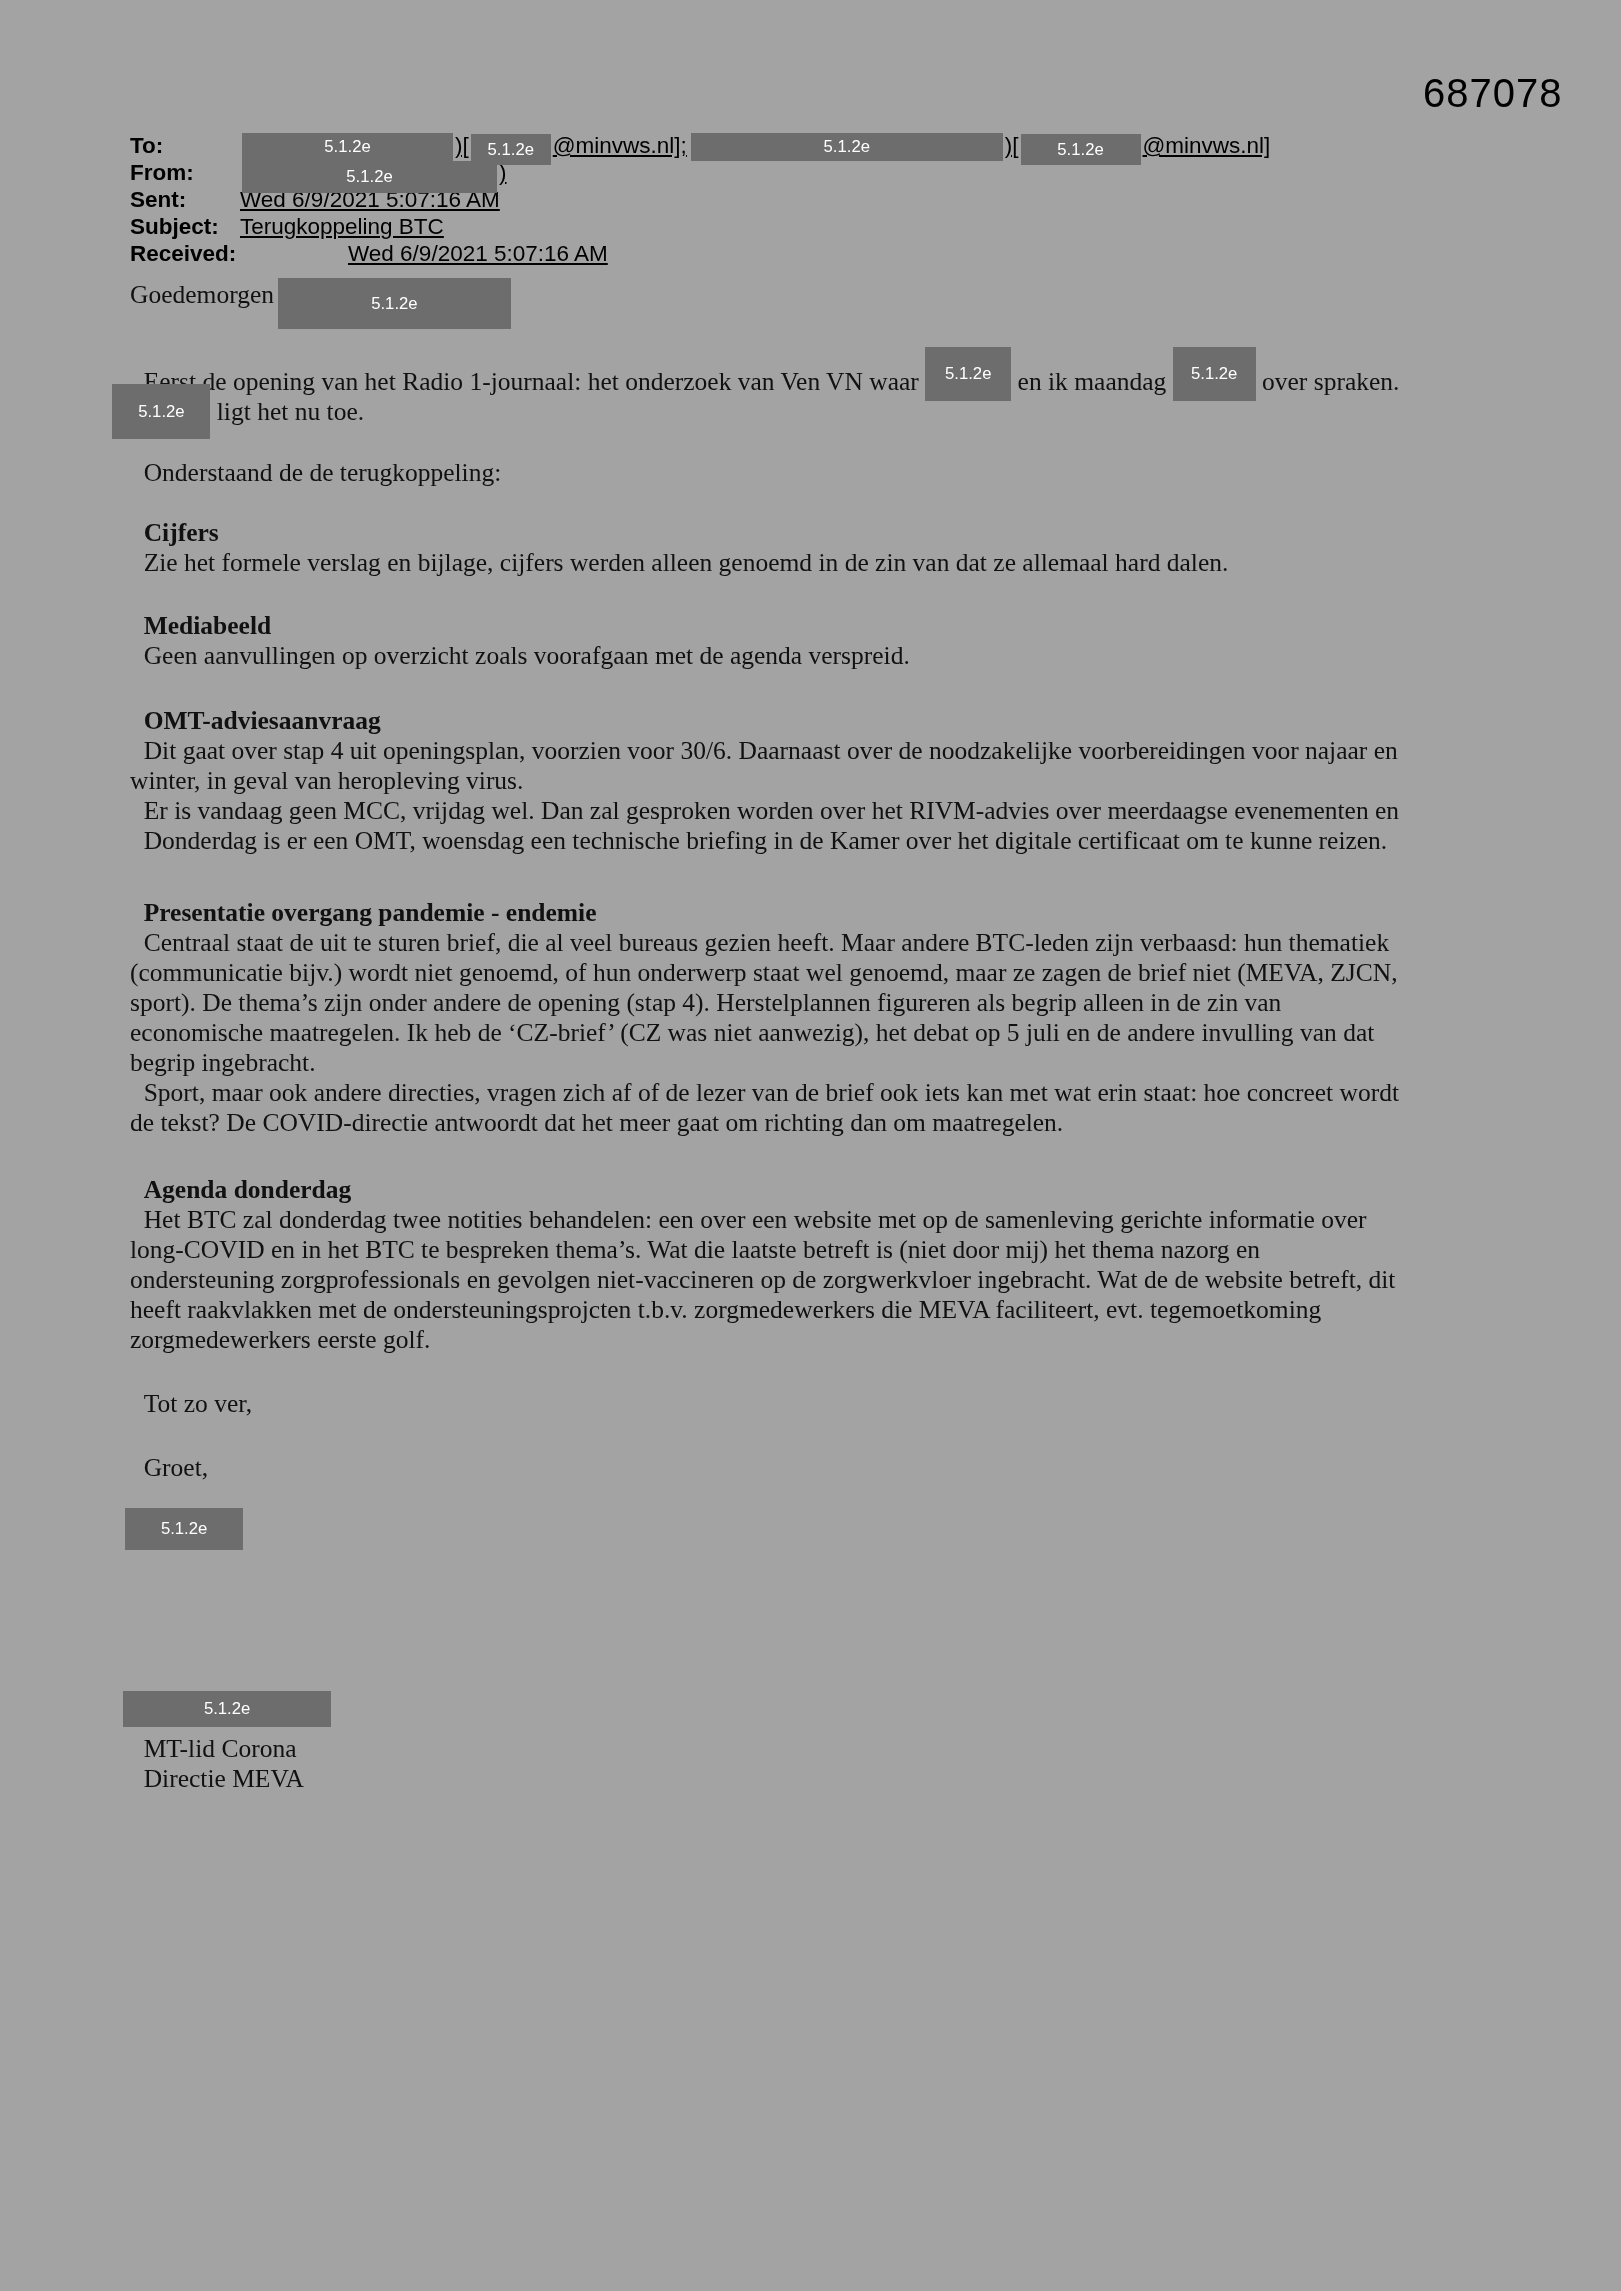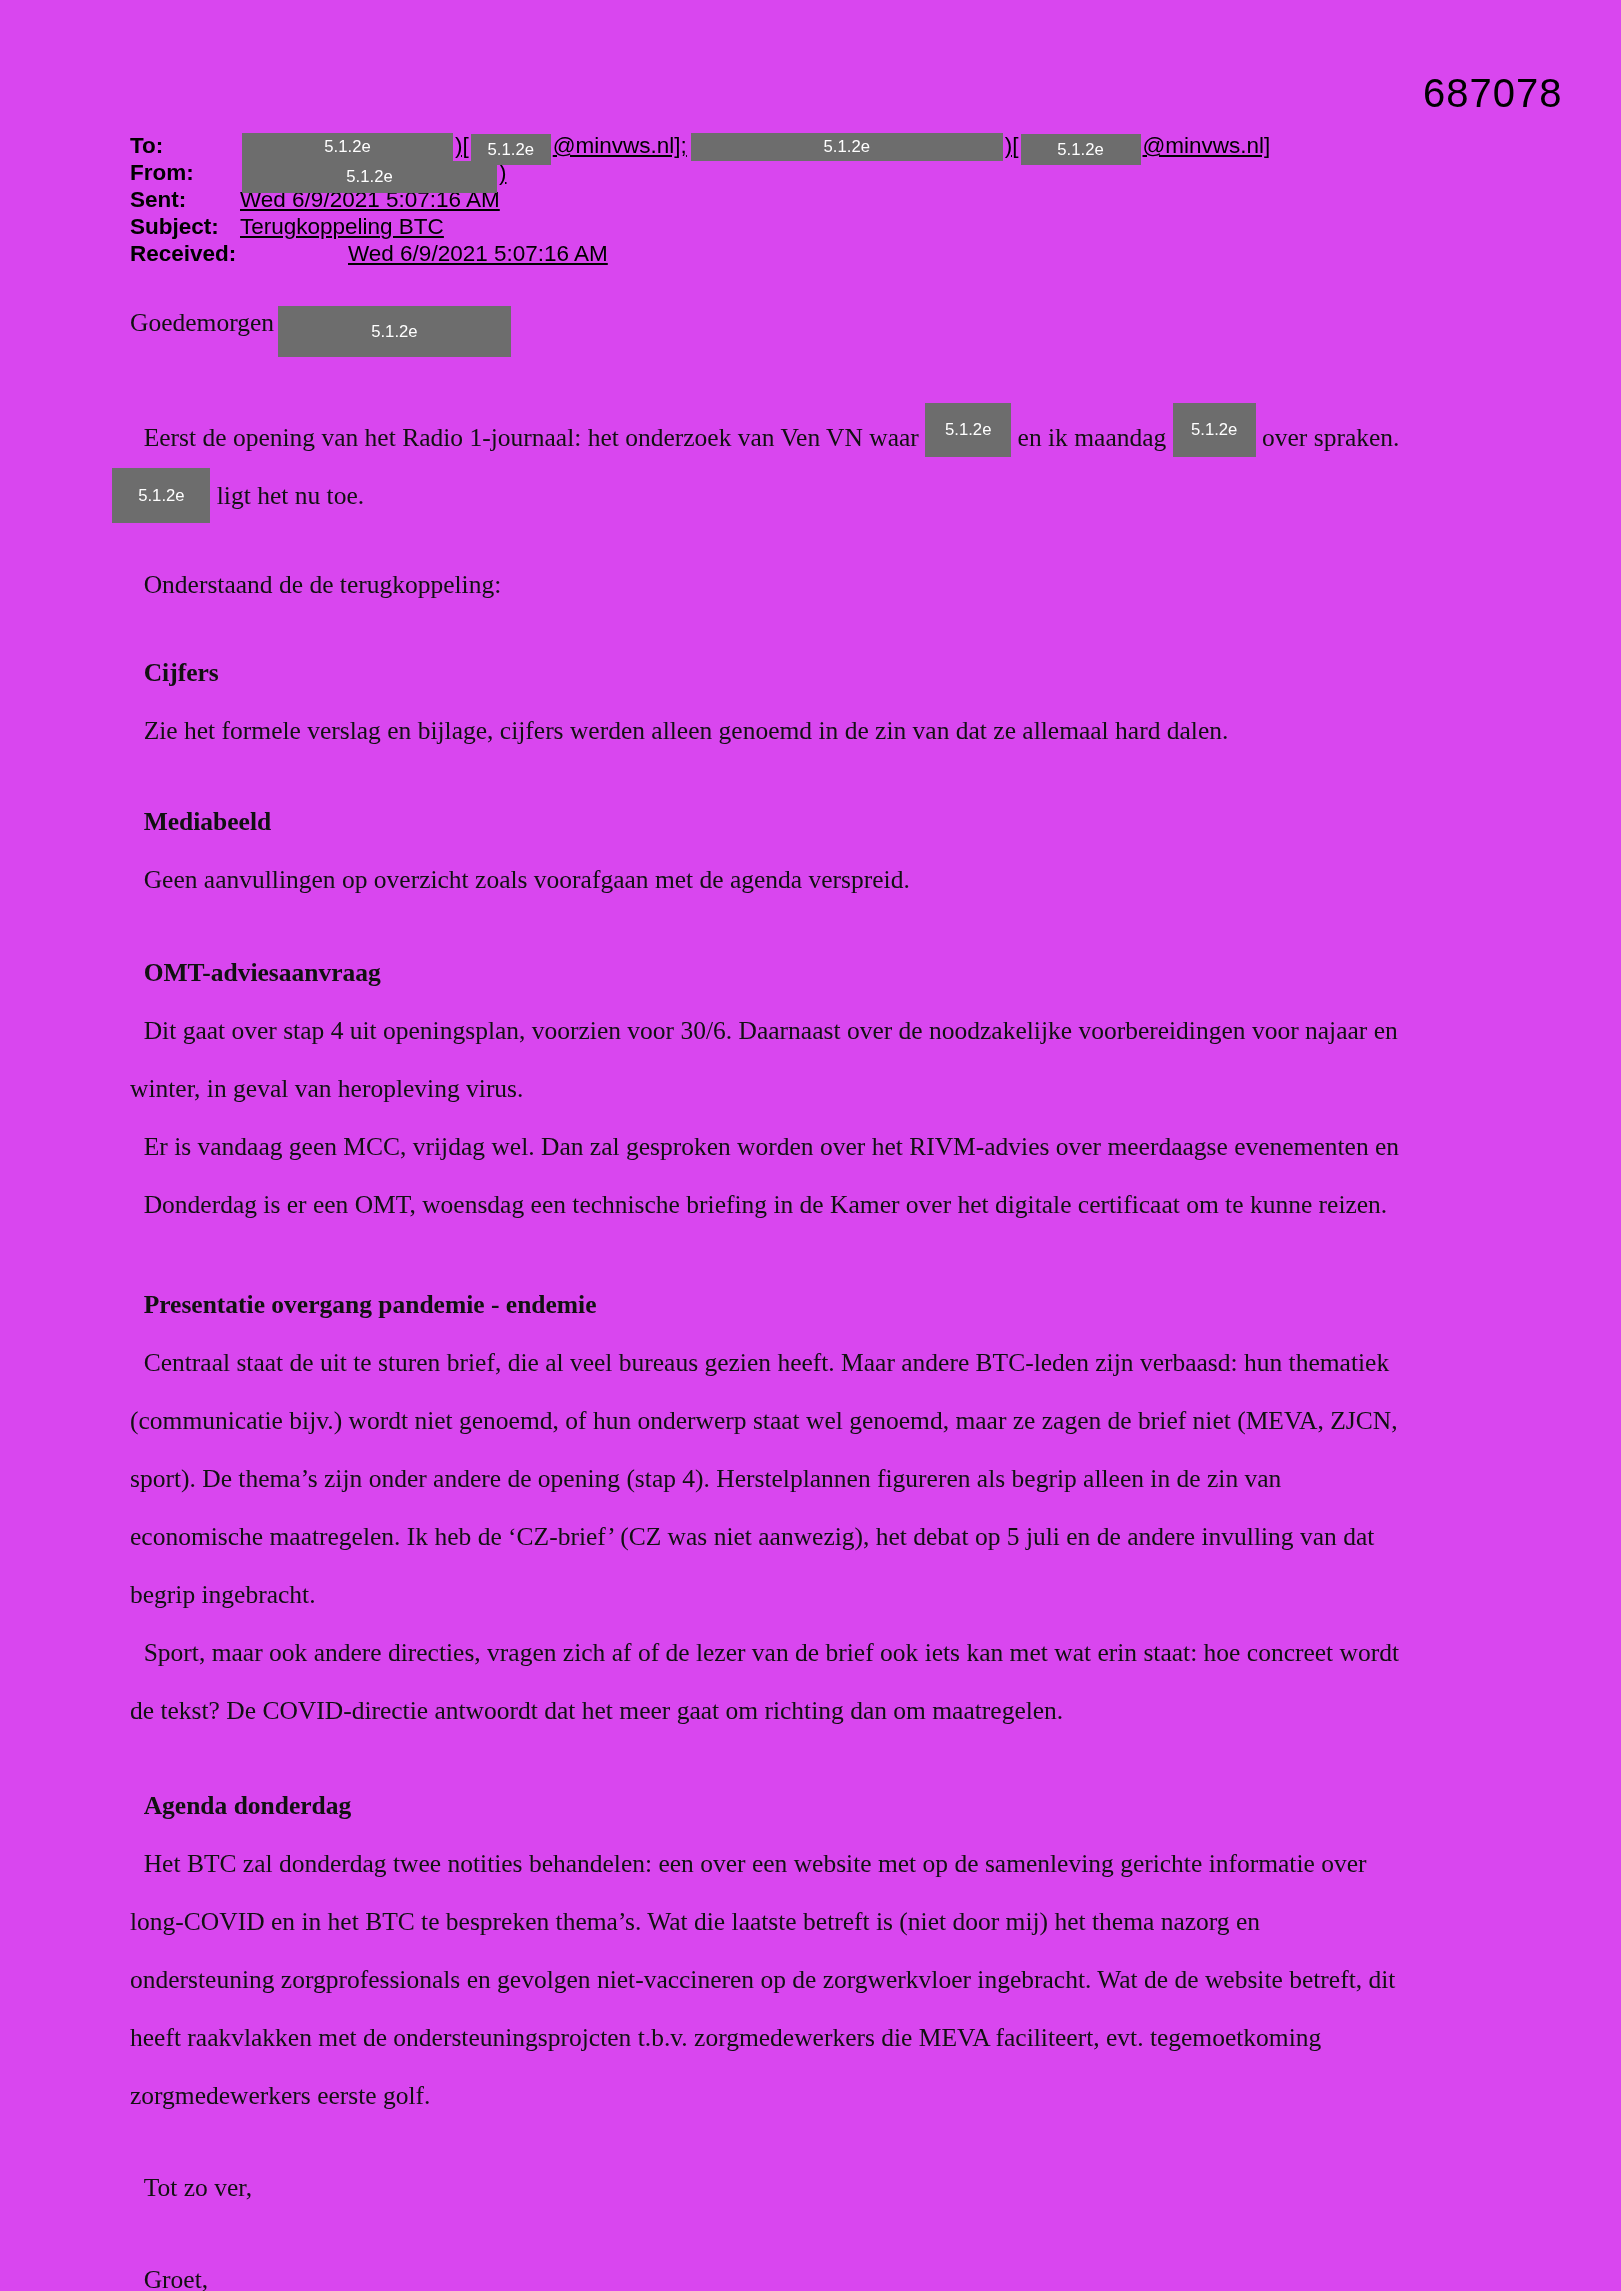--- a/index.html
+++ b/index.html
@@ -1,17 +1,17 @@
 <!DOCTYPE html>
 <html><head>
 <meta charset="utf-8">
 <style>
   html,body { margin:0; padding:0; background:#ffffff; }
   .page {
-    position:relative; width:1621px; height:2292px; background:#d946ef;
+    position:relative; width:1621px; height:2292px; background:#a3a3a3;
     color:#111; font-family:"Liberation Serif", serif; overflow:hidden;
   }
   #docnum {
     position:absolute; top:71px; left:1423px;
     font-family:"Liberation Sans", sans-serif; font-size:40px; letter-spacing:1px; color:#000;
   }
   .header {
     position:absolute; top:132px; left:130px;
     font-family:"Liberation Sans", sans-serif; font-size:22.5px; color:#000;text-decoration:underline;
   }
@@ -19,21 +19,21 @@
   .hlabel { display:inline-block; width:110px; font-weight:bold; }
   .rx {
     display:inline-block; position:relative; background:#6d6d6d; color:#ffffff;
     font-family:"Liberation Sans", sans-serif; font-size:16.7px; font-weight:normal;
     text-align:center; vertical-align:middle;
   }
   .rx-h { height:28px; line-height:28px; margin:-1px 2px; }
   .rx-h2 { height:31px; line-height:31px; top:2px; }
   .rx-b { vertical-align:middle; }
   .bodytext { position:absolute; top:280px; left:130px; width:1372px; font-size:25.5px; }
-  .ln { height:30px; line-height:30px; white-space:nowrap;margin-top:28px; }
+  .ln { height:30px; line-height:30px; white-space:nowrap; }
   .first { padding-left:13.7px; }
   .bold { font-weight:bold; }
   .rxb {
     background:#6d6d6d; color:#ffffff; font-family:"Liberation Sans", sans-serif;
     font-size:16.7px; display:flex; align-items:center; justify-content:center;
   }
 </style>
 </head>
 <body>
 

